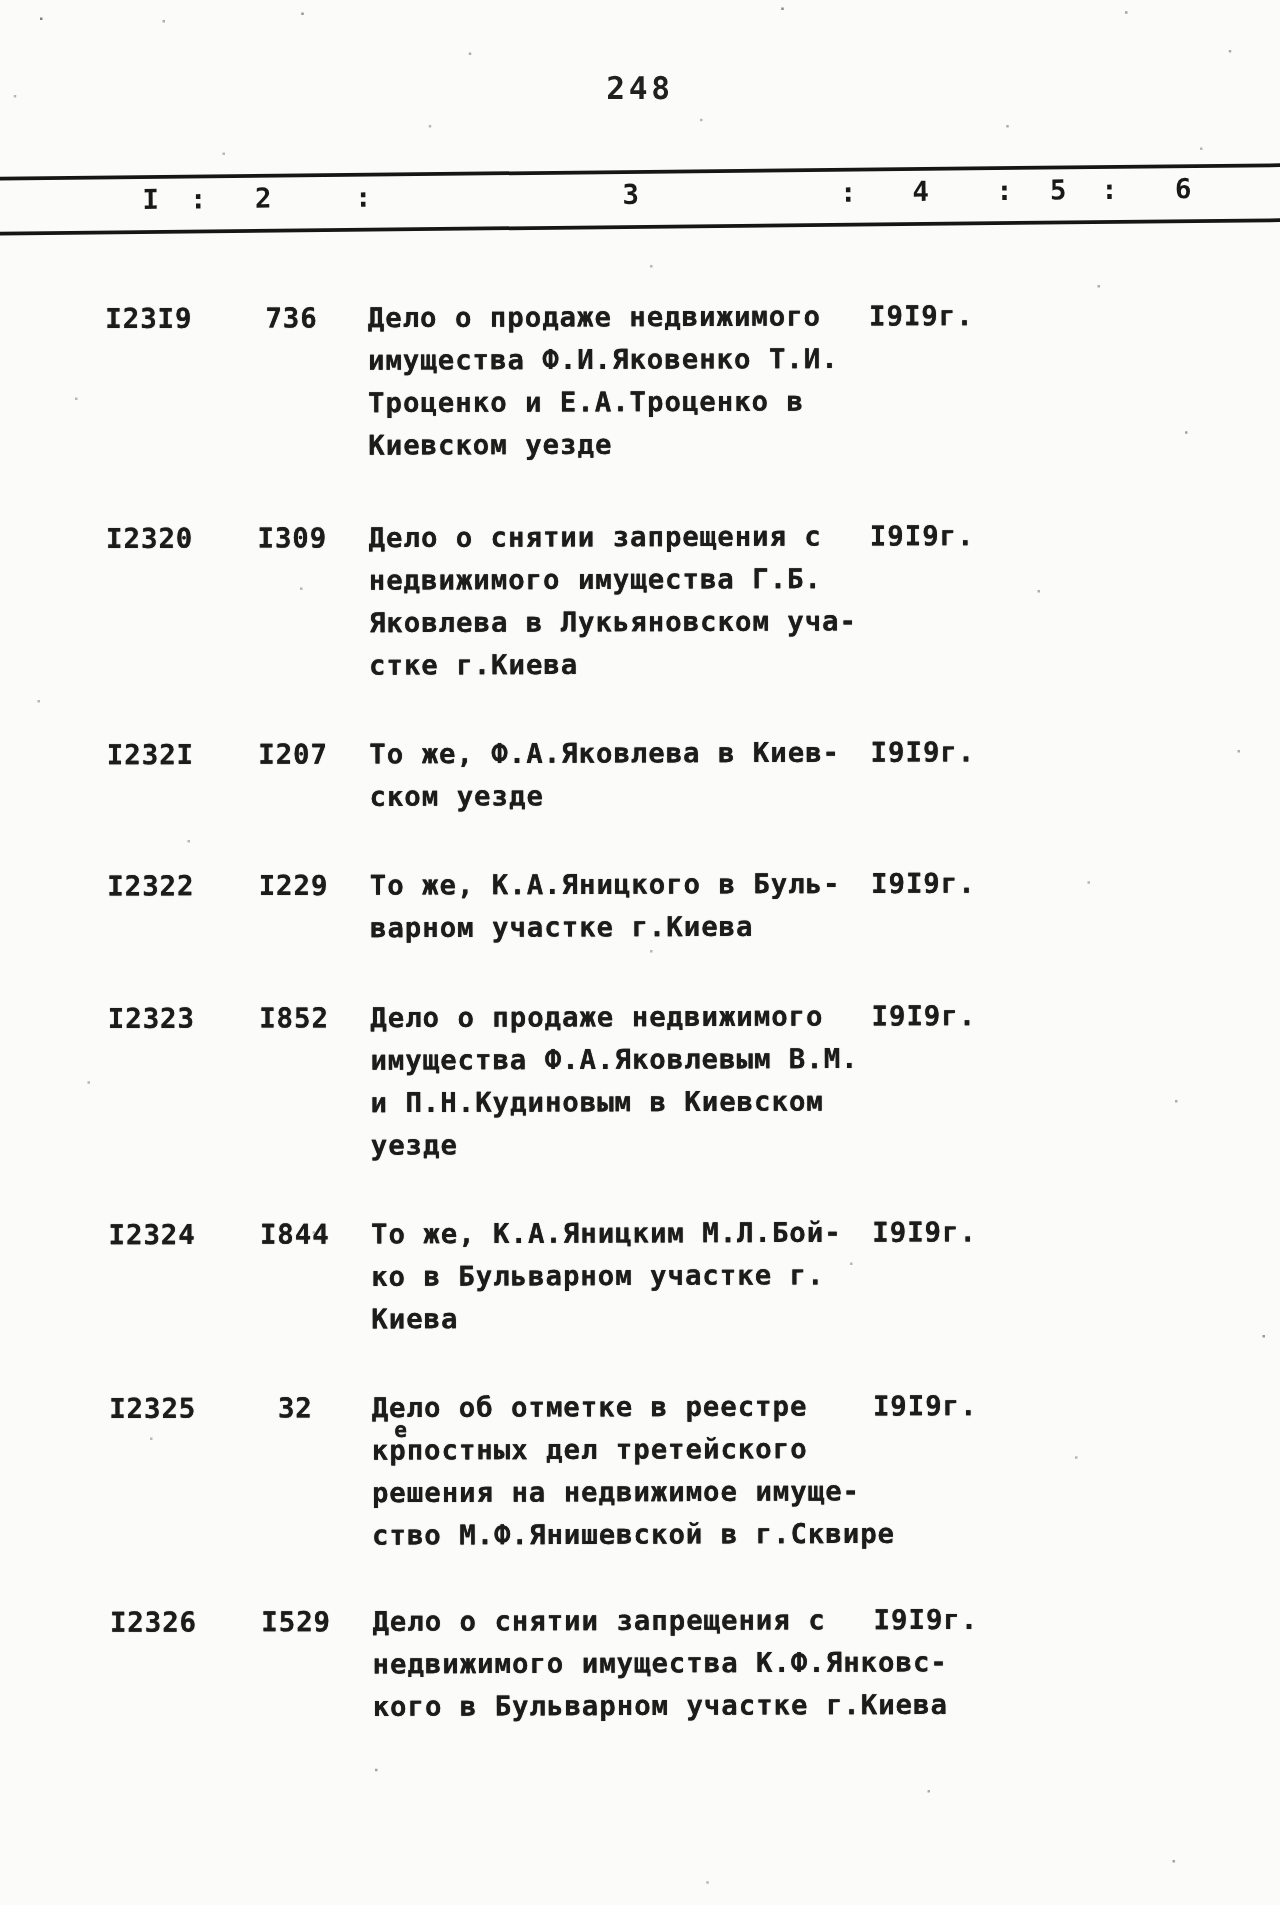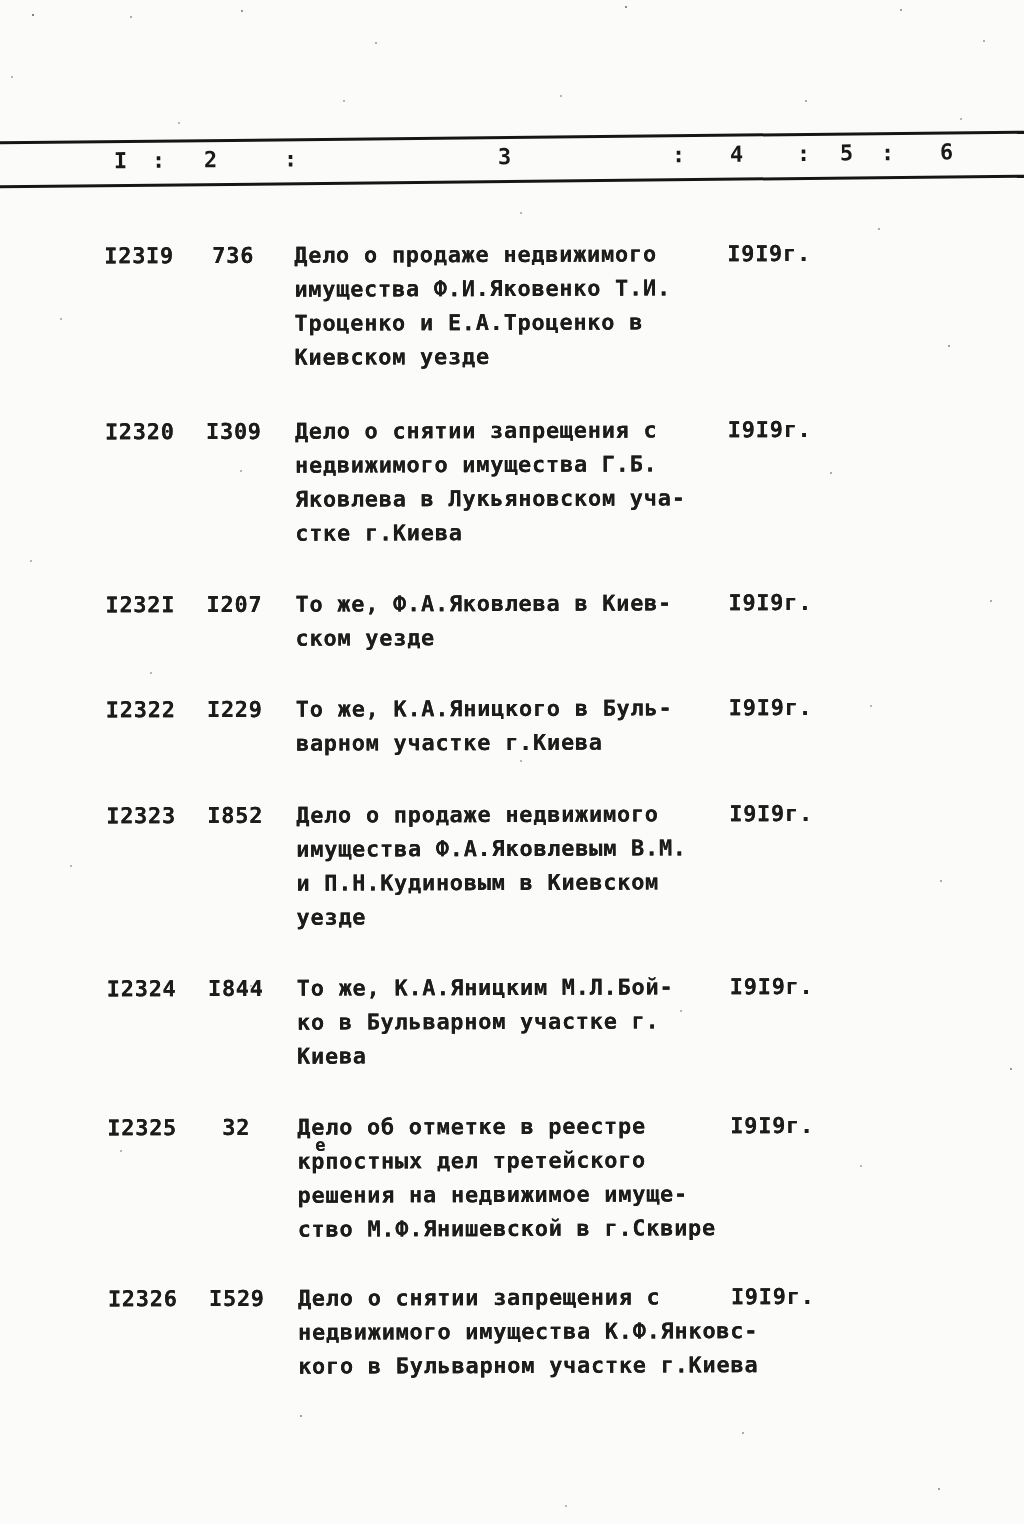--- a/index.html
+++ b/index.html
@@ -117,24 +117,24 @@
   }
   .entry {
     position: absolute;
     left: 0;
     width: 1024px;
     font-size: 22px;
     line-height: 34px;
     letter-spacing: 0.7px;
     text-shadow: 0 0 0.6px rgba(25,25,25,.9);
   }
-  .c1 { position: absolute; left: 106px;  top: 0; width: 95px; }
+  .c1 { position: absolute; left: 86px;  top: 0; width: 95px; }
   .c2 { position: absolute; left: 196px; top: 0; width: 78px; text-align: center; }
   .c3 { position: absolute; left: 296px; top: 0; width: 500px; white-space: pre-line; }
-  .c4 { position: absolute; left: 697px; top: 0; width: 100px; margin-left: 32px; }
+  .c4 { position: absolute; left: 697px; top: 0; width: 100px; }
   .e1 { top: 238px; }
   .e2 { top: 414px; }
   .e3 { top: 587px; }
   .e4 { top: 692px; }
   .e5 { top: 798px; }
   .e6 { top: 971px; }
   .e7 { top: 1110px; }
   .e8 { top: 1281px; }
   .sup-insert {
     position: absolute;
@@ -144,20 +144,21 @@
     line-height: 17px;
     letter-spacing: 0;
   }
 </style>
 </head>
 <body>
 
 <div class="page">
   <div class="speckles"></div>
 
+  <div class="page-number">248</div>
 
   <div class="table-header">
     <div class="rule rule-top"></div>
     <div class="rule rule-bottom"></div>
     <span class="hcell h-c1">I</span>
     <span class="hcell h-s1">:</span>
     <span class="hcell h-c2">2</span>
     <span class="hcell h-s2">:</span>
     <span class="hcell h-c3">3</span>
     <span class="hcell h-s3">:</span>

